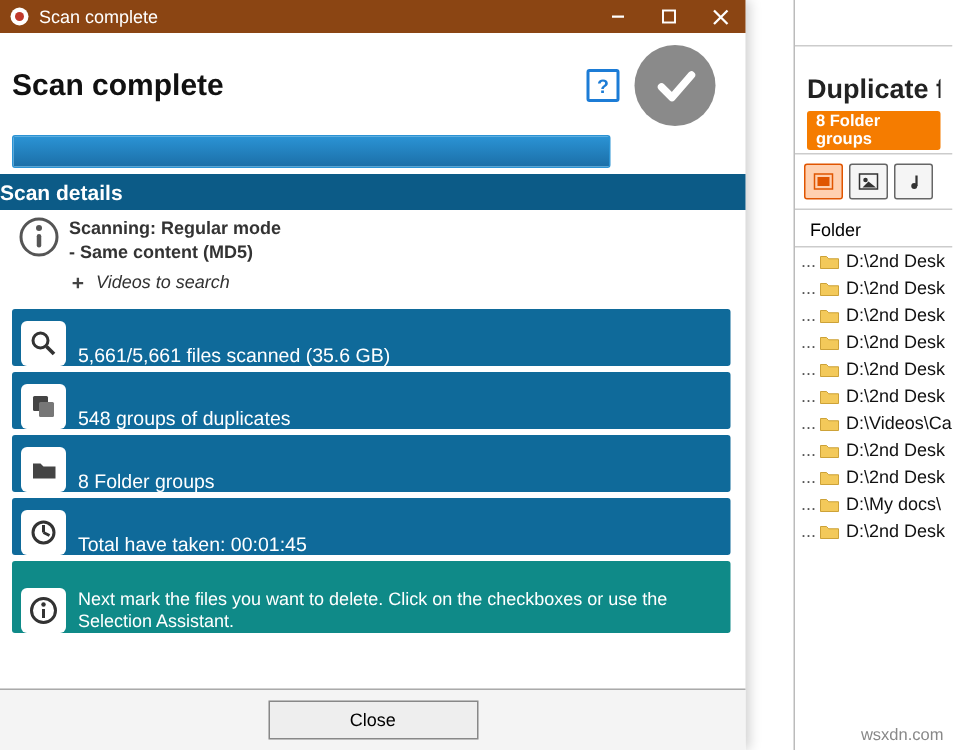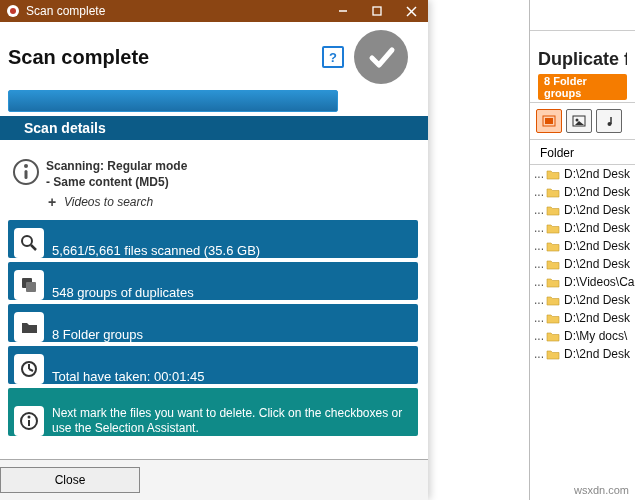--- a/index.html
+++ b/index.html
@@ -15,52 +15,52 @@
   .tool-btn { width:24px; height:22px; border:1px solid #666; background:#f5f5f5; display:flex; align-items:center; justify-content:center; border-radius:2px; }
   .tool-btn.active { border-color:#e05500; background:#ffd0b0; }
   .no-filters { padding:8px 8px 20px 8px; border-bottom:1px solid #ccc; font-weight:600; font-size:12px; color:#111; }
   .folder-col { padding:6px 8px 4px 10px; font-size:12px; border-bottom:1px solid #ccc; color:#000; }
   .folder-list { }
   .folder-row { display:flex; align-items:center; padding:2px 4px; font-size:12px; color:#111; white-space:nowrap; overflow:hidden; }
   .folder-row svg { flex:0 0 auto; margin-right:4px; }
   .folder-row .dots { margin-right:2px; color:#555; }
 
   
-  .modal { position:absolute; left:0; top:0; width:428px; height:500px; background:#fff; box-shadow:2px 0 8px rgba(0,0,0,0.2); }
+  .modal { position:absolute; left:0; top:0; width:497px; height:500px; background:#fff; box-shadow:2px 0 8px rgba(0,0,0,0.2); }
   .titlebar { height:22px; background:#8b4513; display:flex; align-items:center; color:#fff; font-size:12px; }
   .titlebar .app-icon { width:18px; height:18px; margin:0 4px; display:flex; align-items:center; justify-content:center; }
   .titlebar .title-text { flex:1; }
   .winbtn { width:34px; height:22px; display:flex; align-items:center; justify-content:center; color:#fff; font-family: Arial; }
   .winbtn.close { background:transparent; }
   .winbtn.close svg, .winbtn svg { stroke:#fff; }
 
   .main { padding:8px 10px 0 8px; }
   .main-head { display:flex; align-items:center; }
   .main-head h1 { margin:0; font-size:20px; font-weight:600; color:#111; flex:1; }
   .help-btn { width:18px; height:18px; border:2px solid #1c7cd6; color:#1c7cd6; font-weight:700; font-size:13px; display:flex; align-items:center; justify-content:center; border-radius:2px; margin-right:10px; }
   .check-circ { width:54px; height:54px; border-radius:50%; background:#8a8a8a; display:flex; align-items:center; justify-content:center; margin-right:10px; }
 
   .progress { height:20px; background:linear-gradient(#2b93d4,#1b6fa8); border:1px solid #2b93d4; border-radius:2px; margin:6px 80px 4px 0; }
   .hash-text { font-size:12px; color:#333; margin-bottom:4px; }
 
-  .details-hdr { background:#0c5b87; color:#fff; font-size:14px; font-weight:600; padding:4px 24px; margin:2px -10px 14px -8px; }
+  .details-hdr { background:#0c5b87; color:#fff; font-size:14px; font-weight:600; padding:4px 0; margin:2px -10px 0 -8px; }
   .info-row { display:flex; align-items:flex-start; padding:4px 4px; color:#333; }
   .info-row .info-ic { width:28px; height:28px; margin-right:6px; flex:0 0 auto; }
   .info-text { font-size:12px; line-height:16px;font-weight:bold; }
   .folders-row { display:flex; align-items:center; padding:0 0 6px 36px; font-size:12px; font-style:italic; color:#333; }
   .plus { font-style:normal; font-weight:700; color:#444; width:16px; text-align:center; margin-right:4px; font-size:14px; }
 
   .stat-row { display:flex; align-items:flex-end; background:#0f6a9a; color:#fff; margin:4px 0; border-radius:2px; height:38px; }
   .stat-row.tip { background:#0f8a88; }
   .stat-ic { width:30px; height:30px; margin:0 8px 0 6px; background:#fff; border-radius:4px; display:flex; align-items:center; justify-content:center; flex:0 0 auto; }
   .stat-text { font-size:13px; }
   .stat-row.tip { height:48px; }
   .stat-row.tip .stat-text { font-size:12px; line-height:15px; padding-right:10px; }
 
-  .footer { position:absolute; bottom:0; left:0; right:0; height:40px; border-top:1px solid #aaa; display:flex; align-items:center; background:#f4f4f4;}
+  .footer { position:absolute; bottom:0; left:0; right:0; height:40px; border-top:1px solid #aaa; display:flex; align-items:center; justify-content:center; background:#f4f4f4;}
   .close-btn { width:140px; height:26px; border:1px solid #888; background:#eee; font-size:12px; }
 
   
   .fglyph { width:14px; height:12px; }
 </style>
 </head>
 <body>
 
 <div class="root">
 

